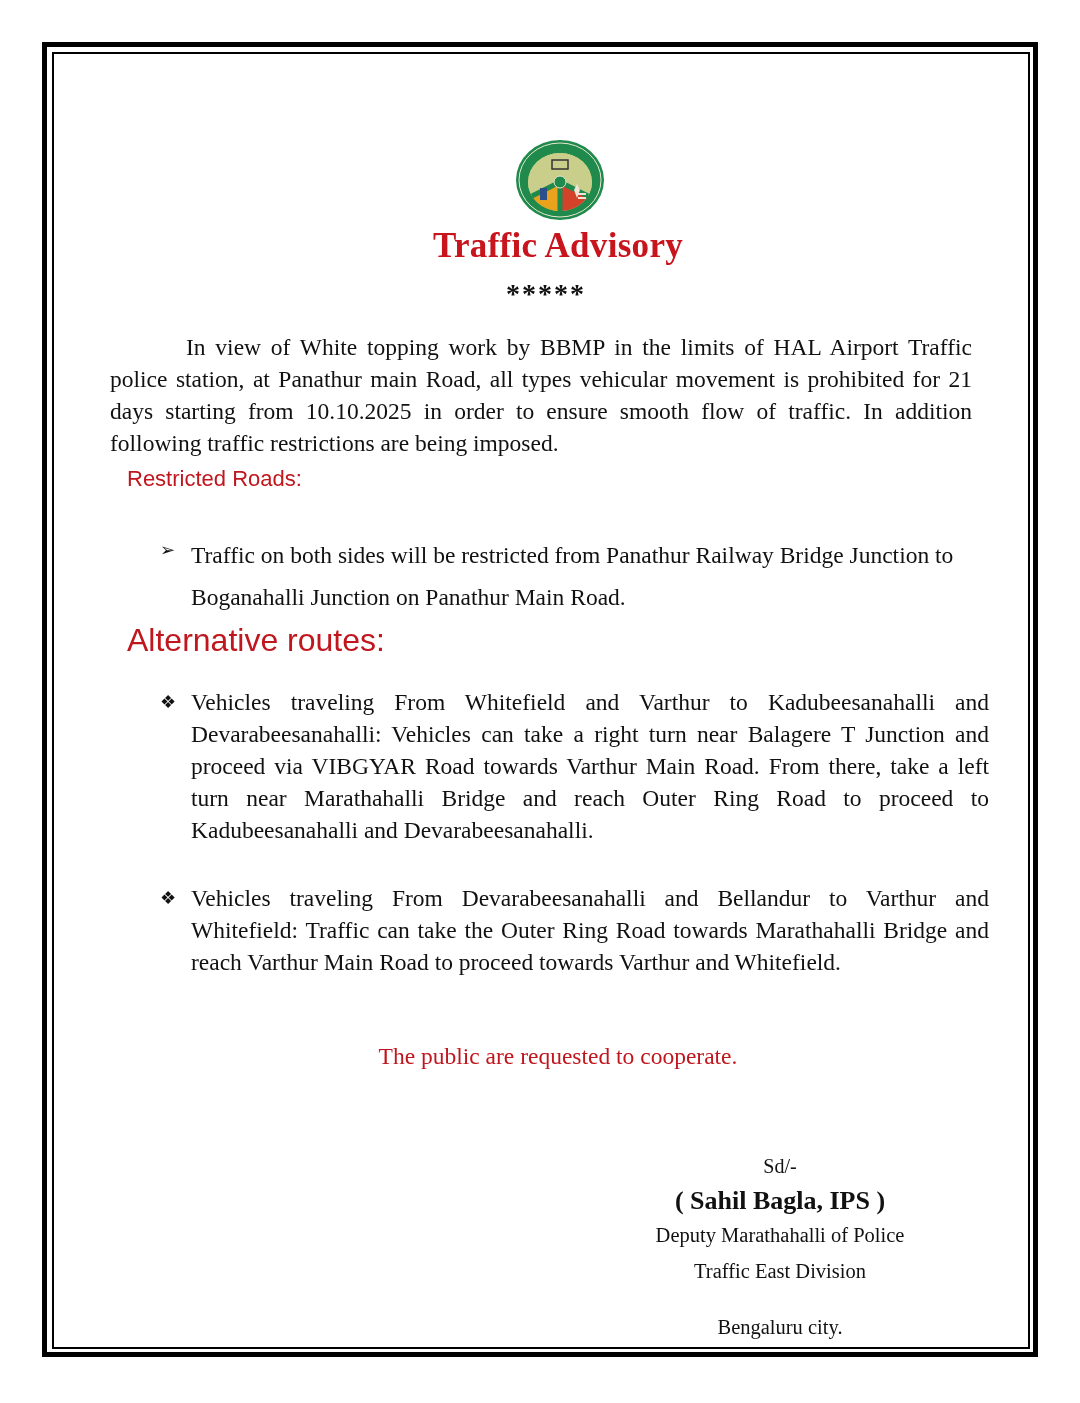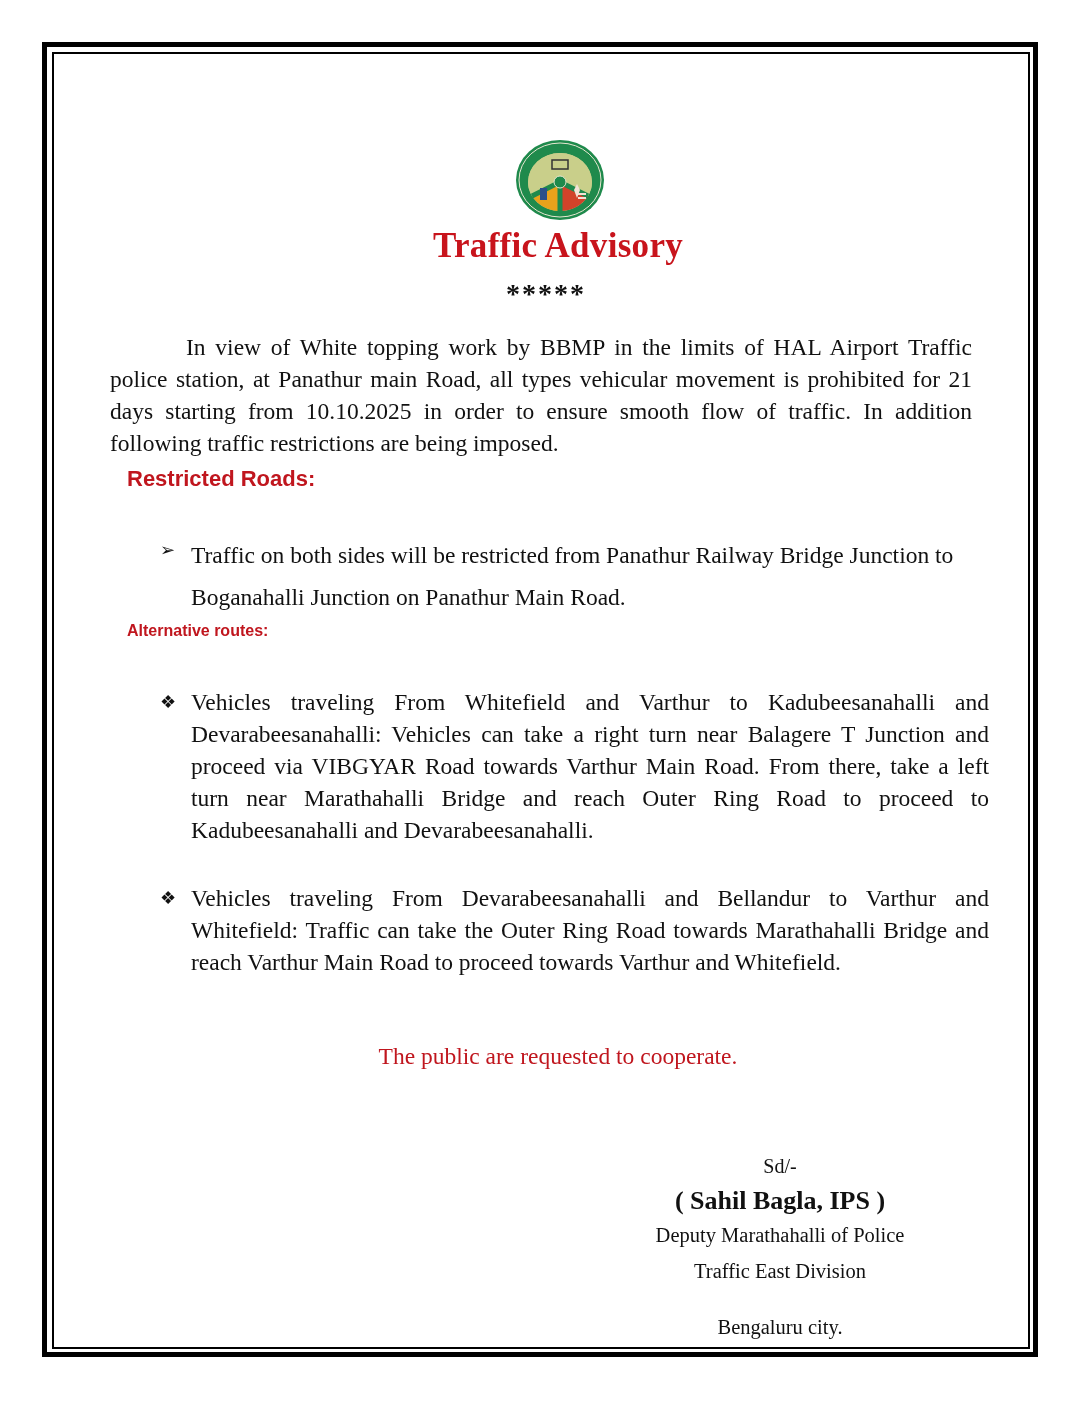--- a/index.html
+++ b/index.html
@@ -12,23 +12,23 @@
     .logo { position: absolute; left: 514px; top: 138px; width: 92px; height: 84px; }
     .title { position: absolute; left: 0; width: 1116px; top: 226px; text-align: center;
              font-family: "Liberation Serif", serif; font-weight: bold; font-size: 35px;
              color: #c8141c; letter-spacing: 0.3px; }
     .stars { position: absolute; left: 0; width: 1092px; top: 278px; text-align: center;
              font-family: "Liberation Serif", serif; font-weight: bold; font-size: 28px; letter-spacing: 2px; }
     .body-text { font-family: "Liberation Serif", serif; font-size: 23.5px; line-height: 32px;
                  text-align: justify; color: #111; }
     .intro { position: absolute; left: 110px; top: 324px; width: 862px; text-indent: 76px; margin-top: 7px; }
     .heading { position: absolute; left: 127px; font-family: "Liberation Sans", "DejaVu Sans", sans-serif;
-               font-weight: bold; color: #c0161e; }
+               font-weight: normal; color: #c0161e; }
     .h-restricted { top: 466px; font-size: 22px; }
-    .h-alt { top: 622px; font-size: 16px; }
+    .h-alt { top: 622px; font-size: 32px; }
     .bullet-row { position: absolute; left: 160px; width: 829px; display: flex; }
     .bullet { width: 31px; flex: 0 0 31px; font-size: 18px; line-height: 32px; }
     .bullet-text { flex: 1; }
     .restricted-item { top: 534px; }
     .restricted-item .bullet-text { line-height: 42px; text-align: left; }
     .alt-1 { top: 686px; }
     .alt-2 { top: 882px; }
     .closing { position: absolute; left: 0; width: 1116px; top: 1043px; text-align: center;
                font-family: "Liberation Serif", serif; font-size: 23.5px; color: #c0161e; }
     .sig { position: absolute; left: 620px; width: 320px; text-align: center;

